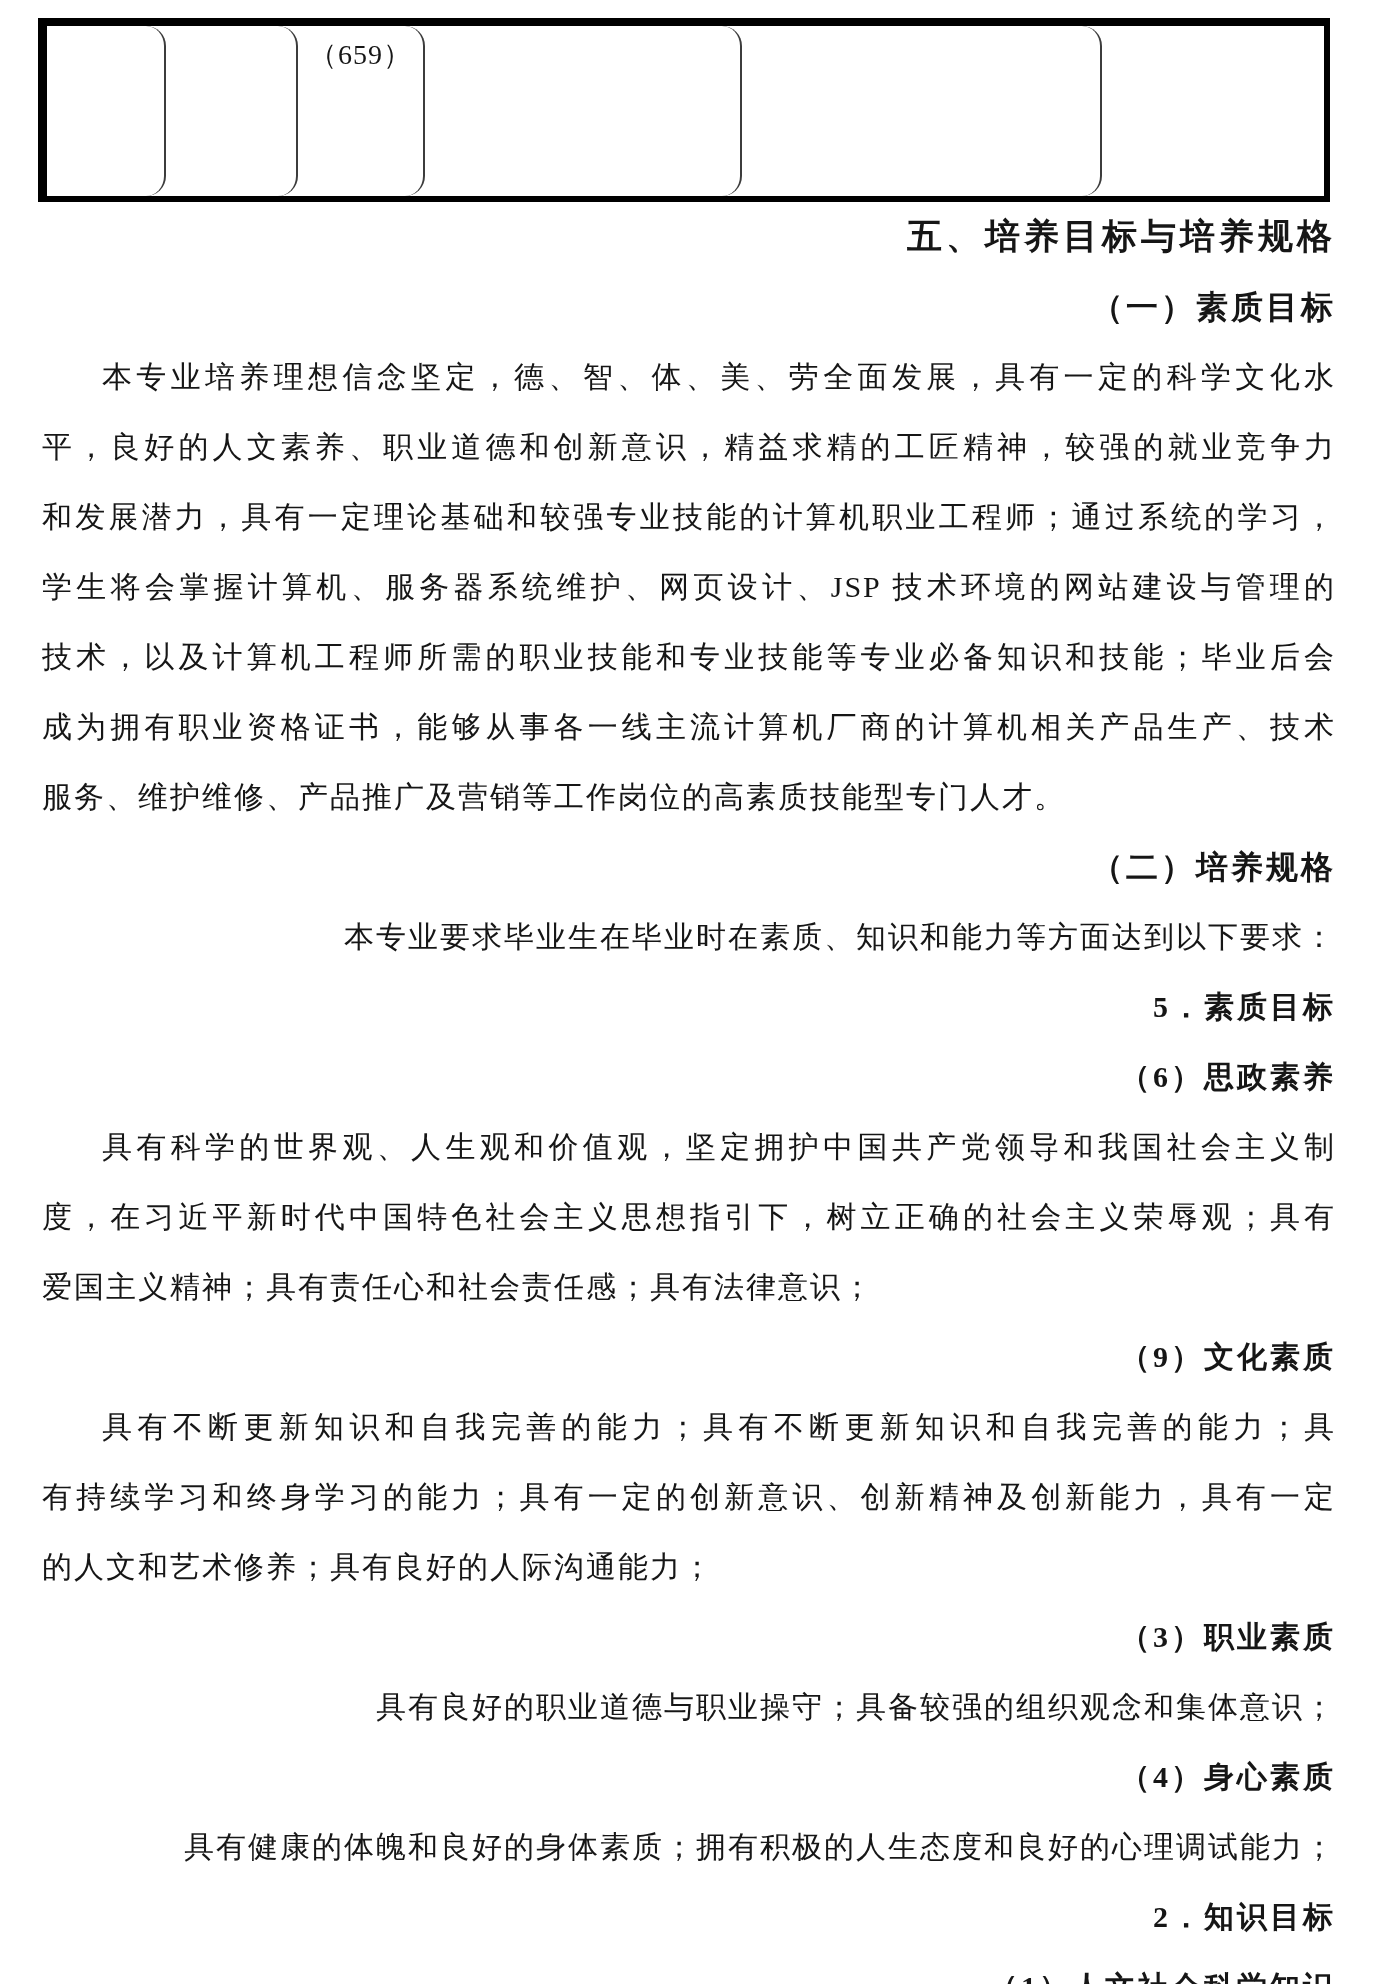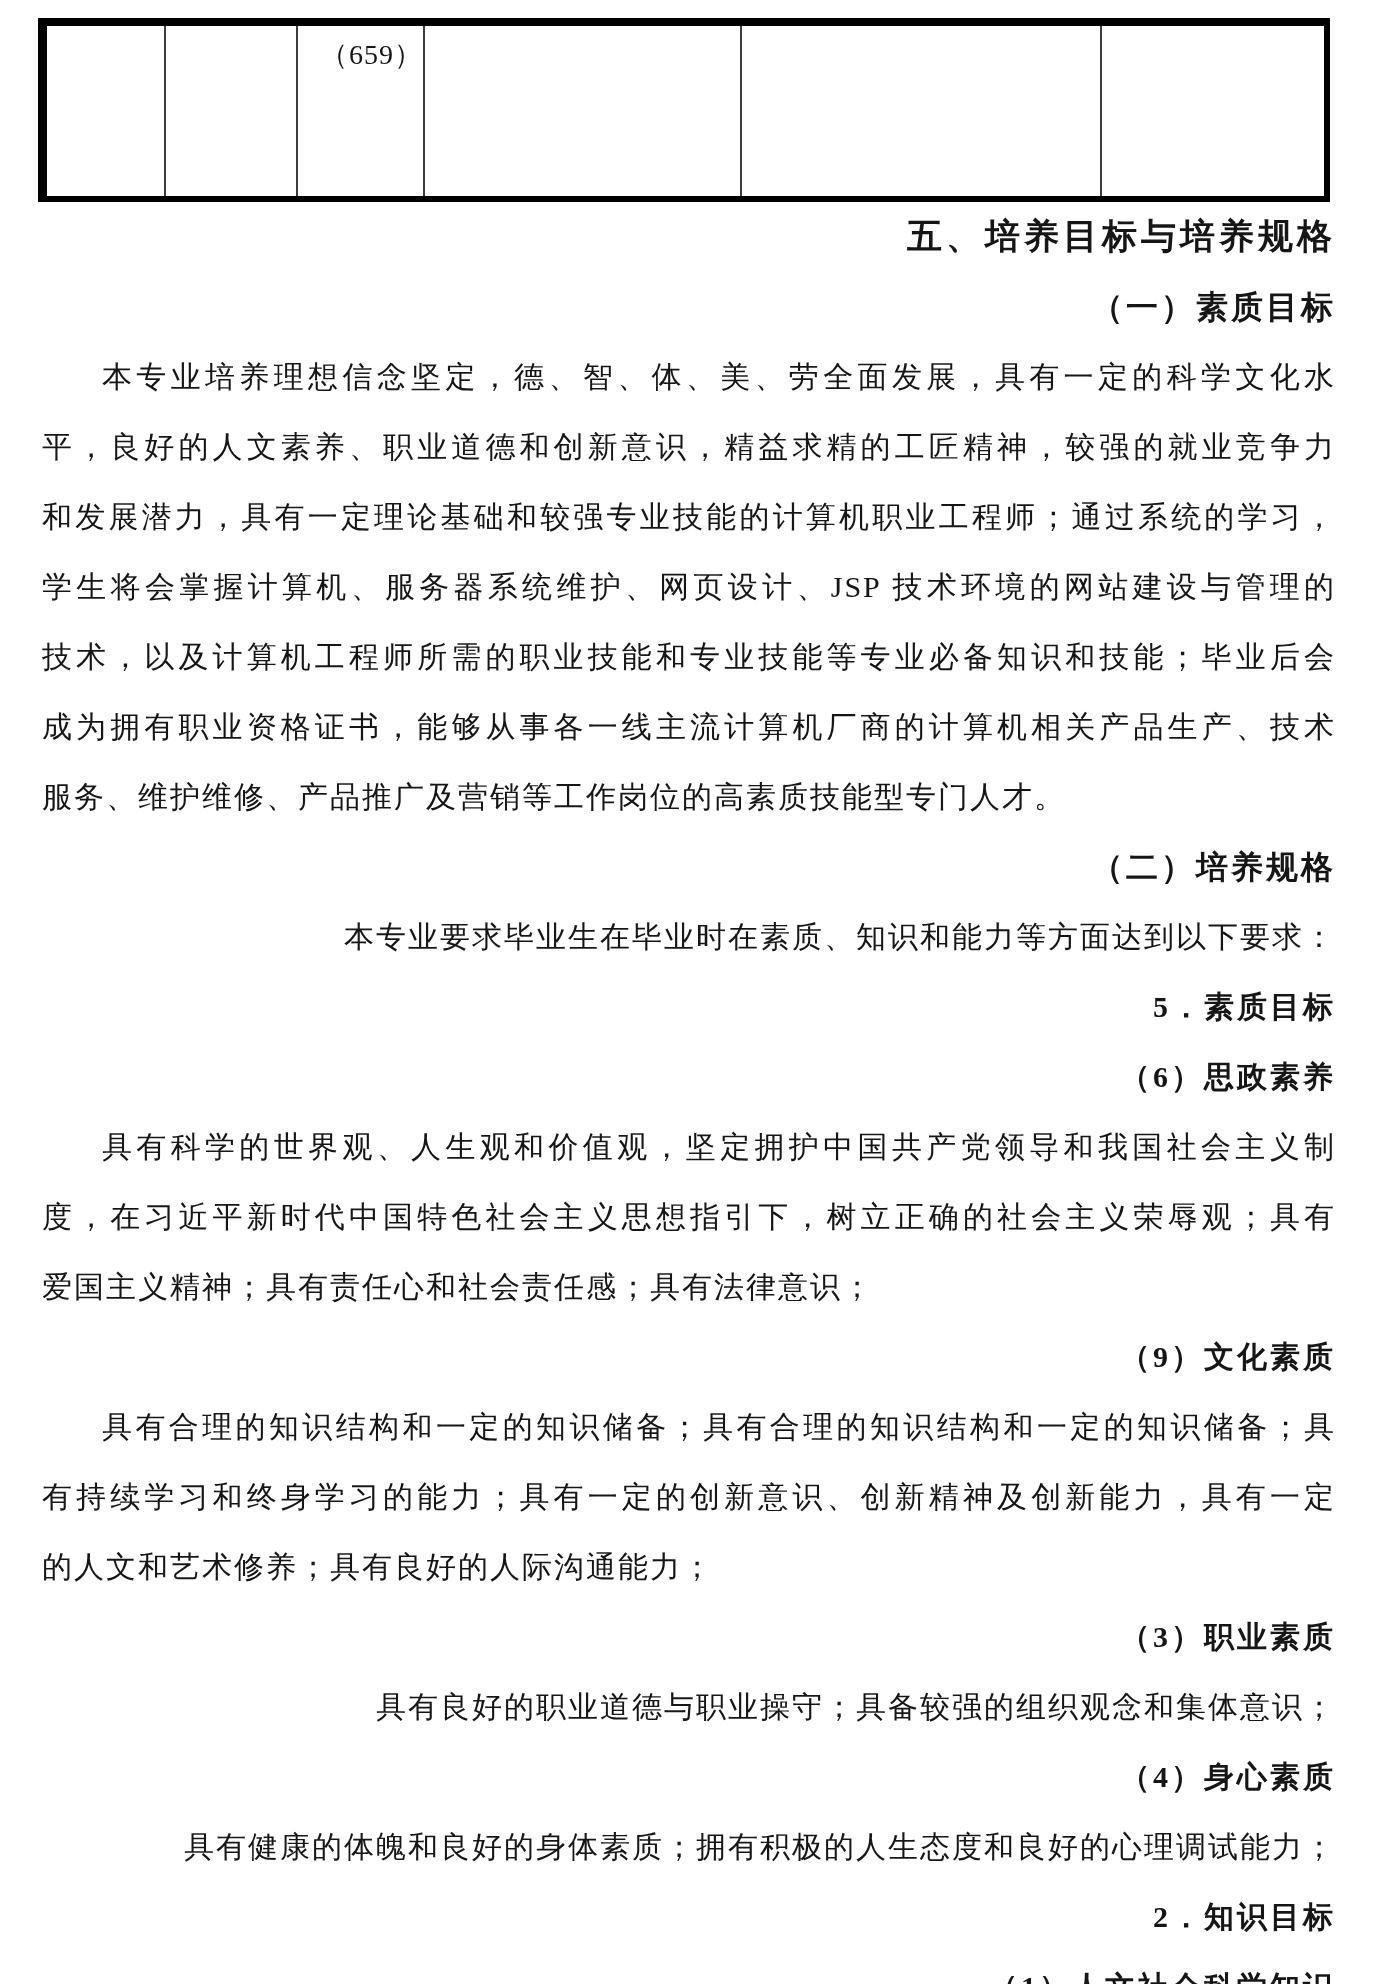--- a/index.html
+++ b/index.html
@@ -24,22 +24,23 @@
     border-style: solid;
     border-color: #000;
     border-width: 8px 6px 6px 9px;
     display: flex;
     background: #fff;
   }
   .cell {
     box-sizing: border-box;
     border-right: 2px solid #3c3c3c;
     display: flex;
-    justify-content: flex-end;
+    justify-content: center;
     align-items: flex-start;
+    border-radius: 20px;
   }
   .cell.last { border-right: none; }
   .c1 { width: 119px; }
   .c2 { width: 132px; }
   .c3 { width: 127px; }
   .c4 { width: 317px; }
   .c5 { width: 360px; }
   .c6 { flex: 1; }
   .cellnum {
     margin-top: 10px;
@@ -118,21 +119,21 @@
     <div class="line h3 indent">5．素质目标</div>
 
     <div class="line h3 indent">（6）思政素养</div>
 
     <div class="line wrapline j indent">具有科学的世界观、人生观和价值观，坚定拥护中国共产党领导和我国社会主义制</div>
     <div class="line wrapline j">度，在习近平新时代中国特色社会主义思想指引下，树立正确的社会主义荣辱观；具有</div>
     <div class="line">爱国主义精神；具有责任心和社会责任感；具有法律意识；</div>
 
     <div class="line h3 indent">（9）文化素质</div>
 
-    <div class="line wrapline j indent">具有合理的知识结构和一定的知识储备；具有合理的知识结构和一定的知识储备；具</div>
+    <div class="line wrapline j indent">具有不断更新知识和自我完善的能力；具有不断更新知识和自我完善的能力；具</div>
     <div class="line wrapline j">有持续学习和终身学习的能力；具有一定的创新意识、创新精神及创新能力，具有一定</div>
     <div class="line">的人文和艺术修养；具有良好的人际沟通能力；</div>
 
     <div class="line h3 indent">（3）职业素质</div>
 
     <div class="line indent">具有良好的职业道德与职业操守；具备较强的组织观念和集体意识；</div>
 
     <div class="line h3 indent">（4）身心素质</div>
 
     <div class="line indent">具有健康的体魄和良好的身体素质；拥有积极的人生态度和良好的心理调试能力；</div>

